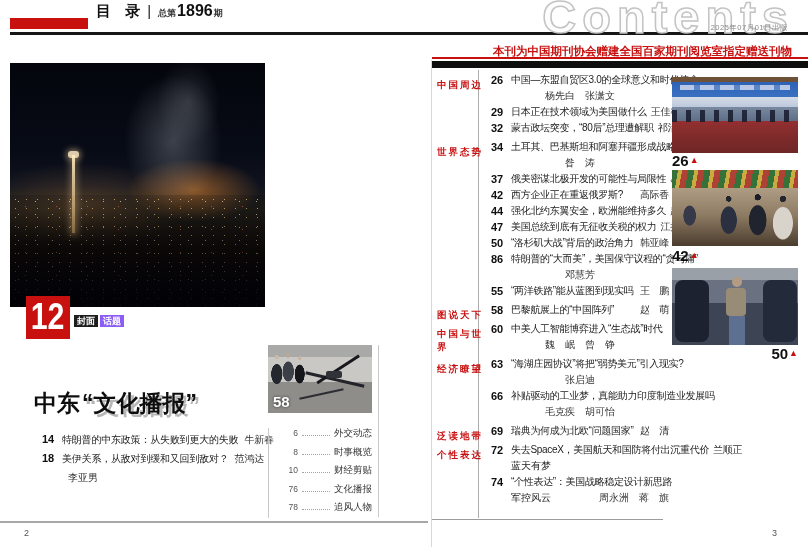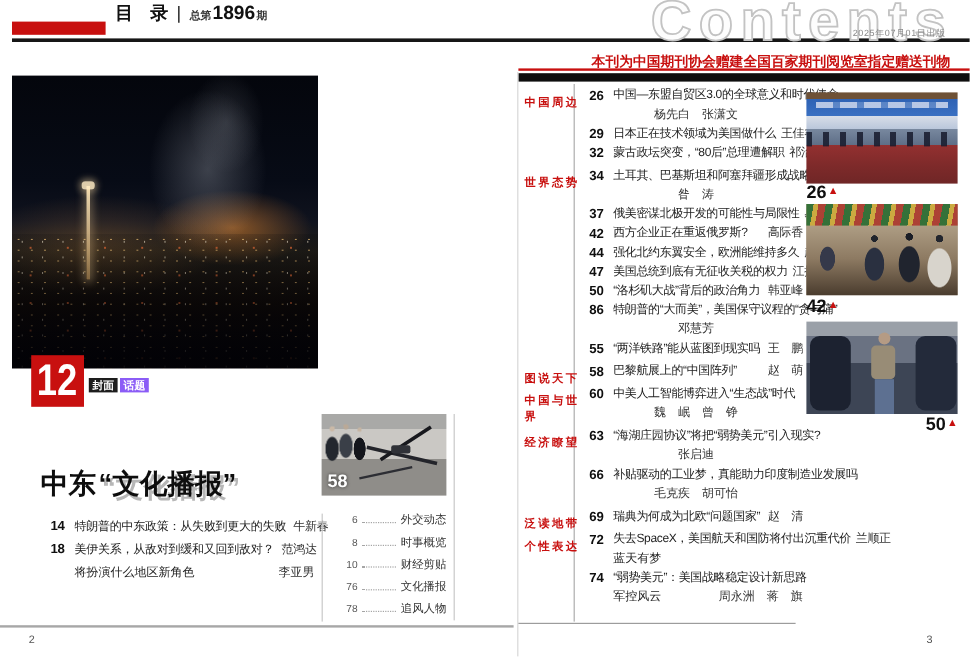--- a/index.html
+++ b/index.html
@@ -192,21 +192,20 @@
         <span class="feat-title">特朗普的中东政策：从失败到更大的失败</span>
         <span class="feat-auth">牛新春</span>
       </div>
       <div class="feat-row">
         <span class="feat-page">18</span>
         <span class="feat-title">美伊关系，从敌对到缓和又回到敌对？</span>
         <span class="feat-auth">范鸿达</span>
       </div>
       <div class="feat-cont">
         <span class="indent"></span>
-        <span class="feat-title2">将扮演什么地区新角色</span>
         <span class="feat-auth">李亚男</span>
       </div>
     </div>
 
   <div id="vline1" class="vline"></div>
   <div id="vline2" class="vline"></div>
 
   <div id="photo58">
     <div class="crowd"></div>
     <div class="dbarA"></div>
@@ -369,21 +368,21 @@
             <span class="pg">72</span>
             <span class="ttl">失去SpaceX，美国航天和国防将付出沉重代价</span>
             <span class="au">兰顺正</span>
           </div>
           <div class="sub-line">
             <span class="indent"></span>
             <span class="sub-ttl">蓝天有梦</span>
           </div>
           <div class="row">
             <span class="pg">74</span>
-            <span class="ttl">“弱势美元”：美国战略稳定设计新思路</span>
+            <span class="ttl">“个性表达”：美国战略稳定设计新思路</span>
           </div>
           <div class="sub-line">
             <span class="indent"></span>
             <span class="sub-ttl">军控风云</span>
             <span class="au">周永洲　蒋　旗</span>
           </div>
         </div>
       </div>
     </div>
 

